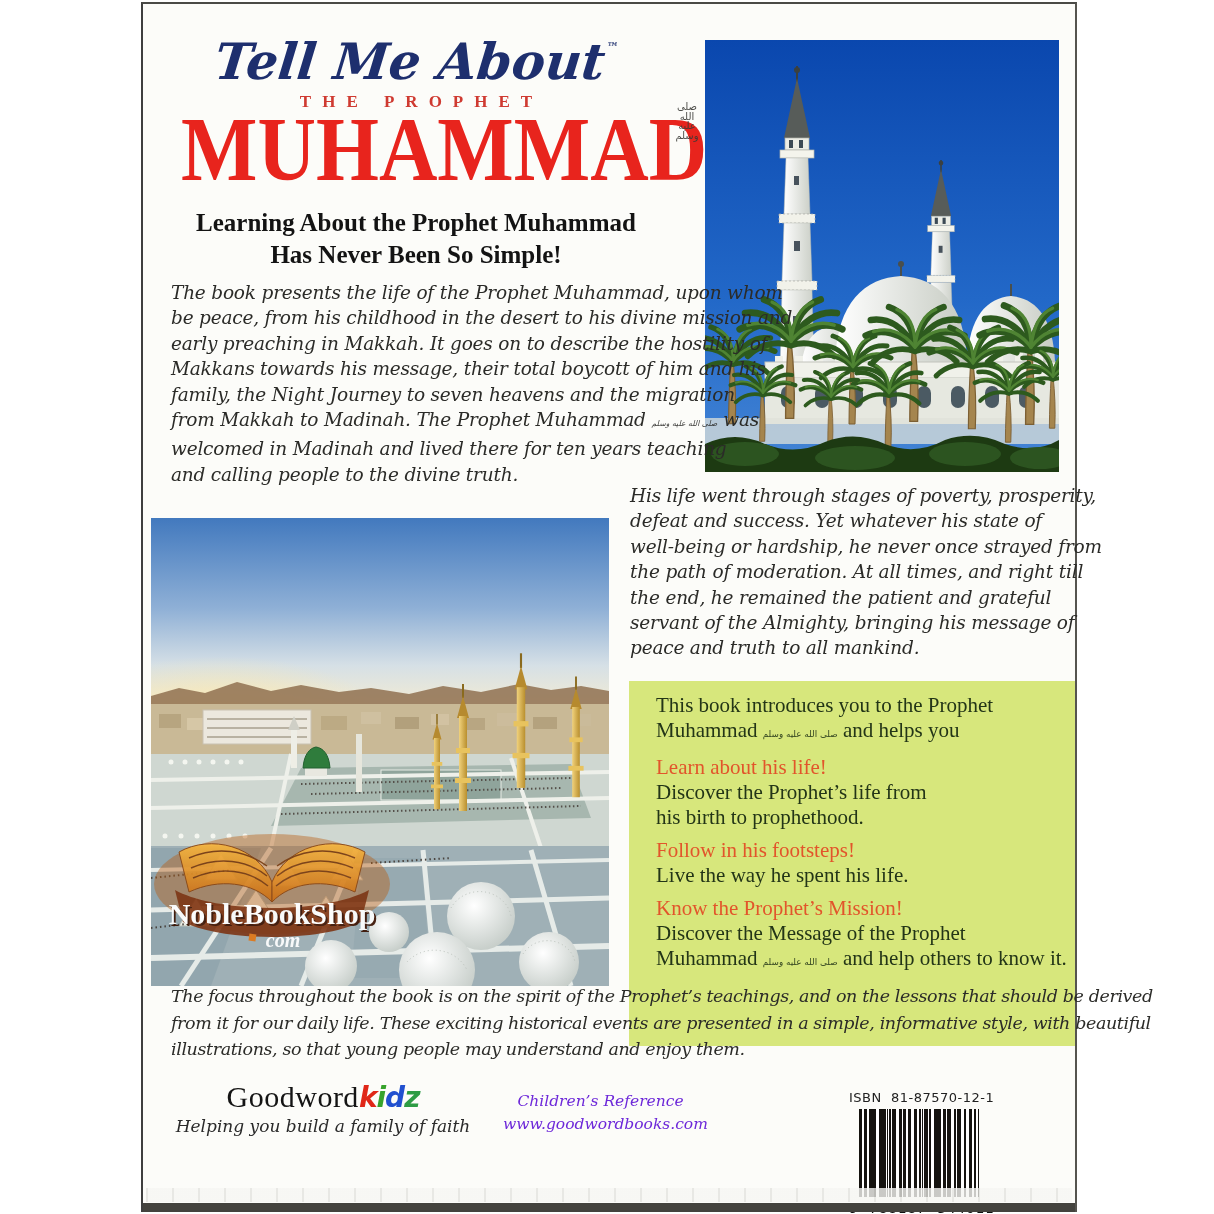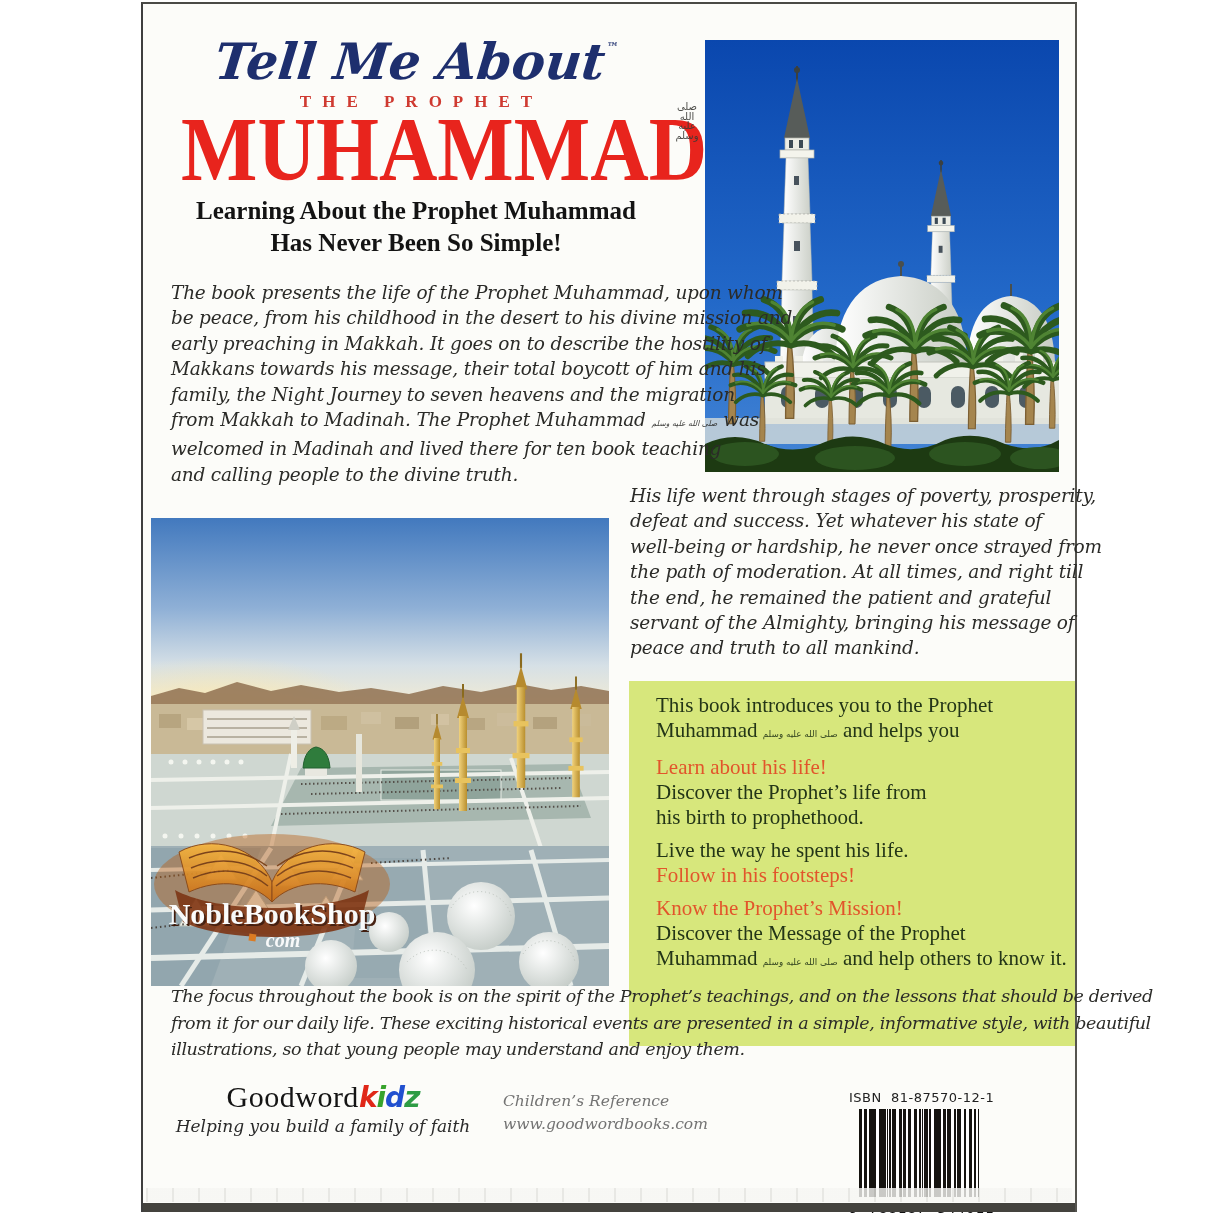--- a/index.html
+++ b/index.html
@@ -15,21 +15,21 @@
   .title-block{left:6px;top:32px;width:534px;text-align:center;}
   .script-title{font:bold italic 50px/1.05 "DejaVu Serif",serif;color:#1e2f6e;transform:skewX(-6deg);}
   .tm{font-size:12px;vertical-align:28px;letter-spacing:0;}
   .kicker{margin-top:3px;padding-left:11px;font:bold 17px "Liberation Serif",serif;
           letter-spacing:11px;color:#cf3a31;}
   .main-title{margin-top:-6px;font:bold 92px/0.95 "Liberation Serif",serif;color:#e8241d;
               transform:scaleX(.88);transform-origin:50% 50%;}
   .title-honorific{position:absolute;left:521px;top:66px;width:34px;color:#3a3a36;
                    line-height:.95;text-align:center;font-size:24px;}
   .title-honorific .pbuh{white-space:normal;font-size:10px;display:inline-block;}
-  .subtitle{margin-top:2px;font:bold 25px/1.3 "Liberation Serif",serif;color:#131313;}
+  .subtitle{margin-top:14px;font:bold 25px/1.3 "Liberation Serif",serif;color:#131313;}
 
   
   .ital{font:italic 18.5px/25.4px "DejaVu Serif",serif;color:#2b2b28;letter-spacing:-.2px;}
   .intro{left:28px;top:276px;}
   .life{left:487px;top:479px;}
   .closing{left:28px;top:979px;font-size:17.5px;line-height:26.5px;letter-spacing:-.4px;}
 
   .pbuh{font-family:"DejaVu Sans",sans-serif;font-size:.42em;letter-spacing:-.5px;
         white-space:nowrap;opacity:.9;}
 
@@ -55,22 +55,22 @@
           repeating-linear-gradient(90deg,#15130f 0 1px,rgba(0,0,0,0) 1px 7px),
           repeating-linear-gradient(90deg,#15130f 0 3px,rgba(0,0,0,0) 3px 11px);}
   .isbn-digits{font-size:13.5px;letter-spacing:1px;margin-top:3px;color:#111;white-space:pre;}
 
   .goodword{left:30px;top:1076px;width:300px;text-align:center;}
   .gw-main{font:30px "Liberation Serif",serif;color:#141414;letter-spacing:.5px;}
   .gw-kidz{font:bold italic 28px "DejaVu Sans",sans-serif;letter-spacing:-1px;}
   .kz0{color:#e02718;} .kz1{color:#37a32c;} .kz2{color:#2150cf;} .kz3{color:#2e9c45;}
   .gw-tagline{margin-top:2px;font:italic 17px "DejaVu Serif",serif;color:#2a2a2a;}
 
-  .pubinfo{left:360px;top:1086px;width:195px;text-align:left;
-           font:italic 15.5px/1.5 "DejaVu Serif",serif;color:#737373;}
+  .pubinfo{left:360px;top:1086px;width:195px;text-align:center;
+           font:italic 15.5px/1.5 "DejaVu Serif",serif;color:#6d28d9;}
 
   
   .page-edges{position:absolute;left:3px;right:3px;bottom:10px;height:14px;opacity:.8;
               background:repeating-linear-gradient(90deg,#e3e3df 0 2px,#f6f6f3 2px 26px);}
   .dark-band{position:absolute;left:0;right:0;bottom:0;height:9px;background:#44433e;}
 </style>
 </head>
 <body>
 
 <div id="canvas">
@@ -191,21 +191,21 @@
       </svg>
     </div>
 
     <div class="abs ital intro">
       <div class="line">The book presents the life of the Prophet Muhammad, upon whom</div>
       <div class="line">be peace, from his childhood in the desert to his divine mission and</div>
       <div class="line">early preaching in Makkah. It goes on to describe the hostility of</div>
       <div class="line">Makkans towards his message, their total boycott of him and his</div>
       <div class="line">family, the Night Journey to seven heavens and the migration</div>
       <div class="line">from Makkah to Madinah. The Prophet Muhammad <span class="pbuh">صلى الله عليه وسلم</span> was</div>
-      <div class="line">welcomed in Madinah and lived there for ten book teaching</div>
+      <div class="line">welcomed in Madinah and lived there for ten years teaching</div>
       <div class="line">and calling people to the divine truth.</div>
     </div>
 
     <div class="abs madinah">
       <svg viewBox="0 0 458 468" preserveAspectRatio="none">
         <defs>
           <linearGradient id="skyM" x1="0" y1="0" x2="0" y2="1">
             <stop offset="0" stop-color="#4279be"></stop>
               <stop offset=".38" stop-color="#8fb0d6"></stop>
             <stop offset=".62" stop-color="#d6e0e6"></stop>
@@ -367,22 +367,22 @@
     </div>
 
     <div class="abs greenbox">
       <div class="line">This book introduces you to the Prophet</div>
       <div class="line">Muhammad <span class="pbuh">صلى الله عليه وسلم</span> and helps you</div>
       <div class="gb-gap"></div>
       <div class="line gb-head">Learn about his life!</div>
       <div class="line">Discover the Prophet’s life from</div>
       <div class="line">his birth to prophethood.</div>
       <div class="gb-gap"></div>
+      <div class="line gb-head">Follow in his footsteps!</div>
       <div class="line">Live the way he spent his life.</div>
-      <div class="line gb-head">Follow in his footsteps!</div>
       <div class="gb-gap"></div>
       <div class="line gb-head">Know the Prophet’s Mission!</div>
       <div class="line">Discover the Message of the Prophet</div>
       <div class="line">Muhammad <span class="pbuh">صلى الله عليه وسلم</span> and help others to know it.</div>
     </div>
 
     <div class="abs ital closing">
       <div class="line">The focus throughout the book is on the spirit of the Prophet’s teachings, and on the lessons that should be derived</div>
       <div class="line">from it for our daily life. These exciting historical events are presented in a simple, informative style, with beautiful</div>
       <div class="line">illustrations, so that young people may understand and enjoy them.</div>

